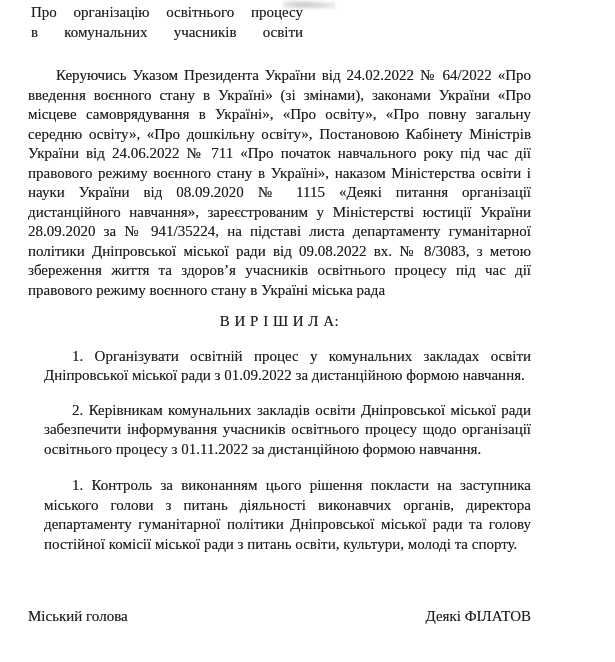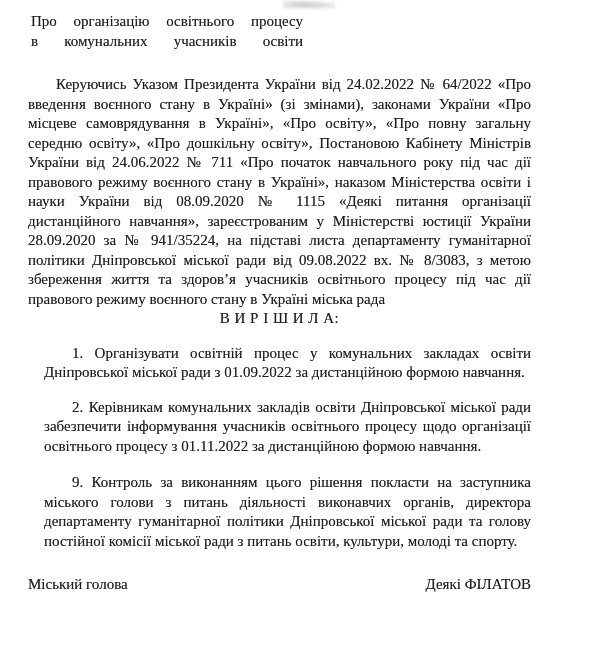--- a/index.html
+++ b/index.html
@@ -12,21 +12,21 @@
     overflow: hidden;
     background: #ffffff;
     font-family: "Liberation Serif", "DejaVu Serif", serif;
     font-size: 15px;
     line-height: 19.5px;
     color: #1e1e1e;
     text-shadow: 0 0 0.45px rgba(40,40,40,0.55); 
     position: relative;
   }
   .page {
-    padding: 12px 30px 0 28px;
+    padding: 3px 30px 0 28px;
     box-sizing: border-box;
     width: 561px;
     height: 662px;
   }
   
   .scan-artifact {
     position: absolute;
     left: 283px;
     top: 0;
     width: 52px;
@@ -48,33 +48,34 @@
     white-space: normal;
     text-align: justify;
     text-align-last: justify;
   }
   .preamble {
     margin: 24px 0 0 0;
     text-align: justify;
     text-indent: 28px;
   }
   .resolution-heading {
+    margin-top: 12px;
     text-align: center;
     letter-spacing: 0.5px;
   }
   .item {
     margin: 15px 0 0 16px;
     text-align: justify;
     text-indent: 28px;
   }
   .item-3 {
     margin-top: 17px;
   }
   .signature-row {
-    margin-top: 24px;
+    margin-top: 53px;
     display: flex;
     justify-content: space-between;
     align-items: baseline;
   }
 </style>
 </head>
 <body>
 
 <div class="scan-artifact"></div>
 
@@ -86,20 +87,20 @@
   </div>
 
   <p class="preamble">Керуючись Указом Президента України від 24.02.2022 № 64/2022 «Про введення воєнного стану в Україні» (зі змінами), законами України «Про місцеве самоврядування в Україні», «Про освіту», «Про повну загальну середню освіту», «Про дошкільну освіту», Постановою Кабінету Міністрів України від 24.06.2022 № 711 «Про початок навчального року під час дії правового режиму воєнного стану в Україні», наказом Міністерства освіти і науки України від 08.09.2020 № 1115 «Деякі питання організації дистанційного навчання», зареєстрованим у Міністерстві юстиції України 28.09.2020 за № 941/35224, на підставі листа департаменту гуманітарної політики Дніпровської міської ради від 09.08.2022 вх. № 8/3083, з метою збереження життя та здоров’я учасників освітнього процесу під час дії правового режиму воєнного стану в Україні міська рада</p>
 
   <div class="resolution-heading">В И Р І Ш И Л А:</div>
 
   <p class="item">1. Організувати освітній процес у комунальних закладах освіти Дніпровської міської ради з 01.09.2022 за дистанційною формою навчання.</p>
 
   <p class="item">2. Керівникам комунальних закладів освіти Дніпровської міської ради забезпечити інформування учасників освітнього процесу щодо організації освітнього процесу з 01.11.2022 за дистанційною формою навчання.</p>
 
-  <p class="item item-3">9. Контроль за виконанням цього рішення покласти на заступника міського голови з питань діяльності виконавчих органів, директора департаменту гуманітарної політики Дніпровської міської ради та голову постійної комісії міської ради з питань освіти, культури, молоді та спорту.</p>
+  <p class="item item-3">1. Контроль за виконанням цього рішення покласти на заступника міського голови з питань діяльності виконавчих органів, директора департаменту гуманітарної політики Дніпровської міської ради та голову постійної комісії міської ради з питань освіти, культури, молоді та спорту.</p>
 
   <div class="signature-row">
     <span>Міський голова</span>
     <span>Деякі ФІЛАТОВ</span>
   </div>
 
 </div>
 
 </body></html>

